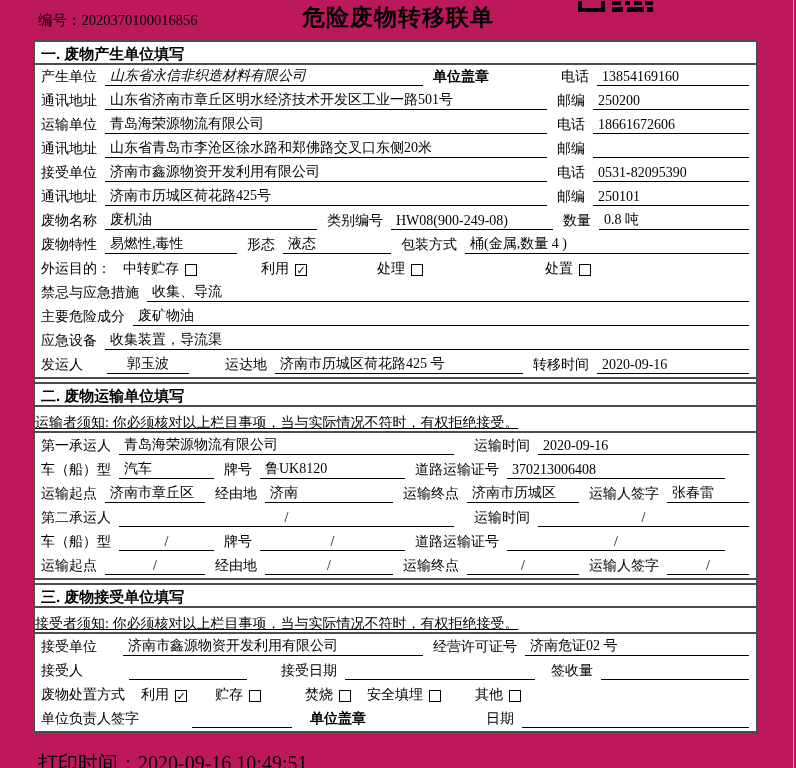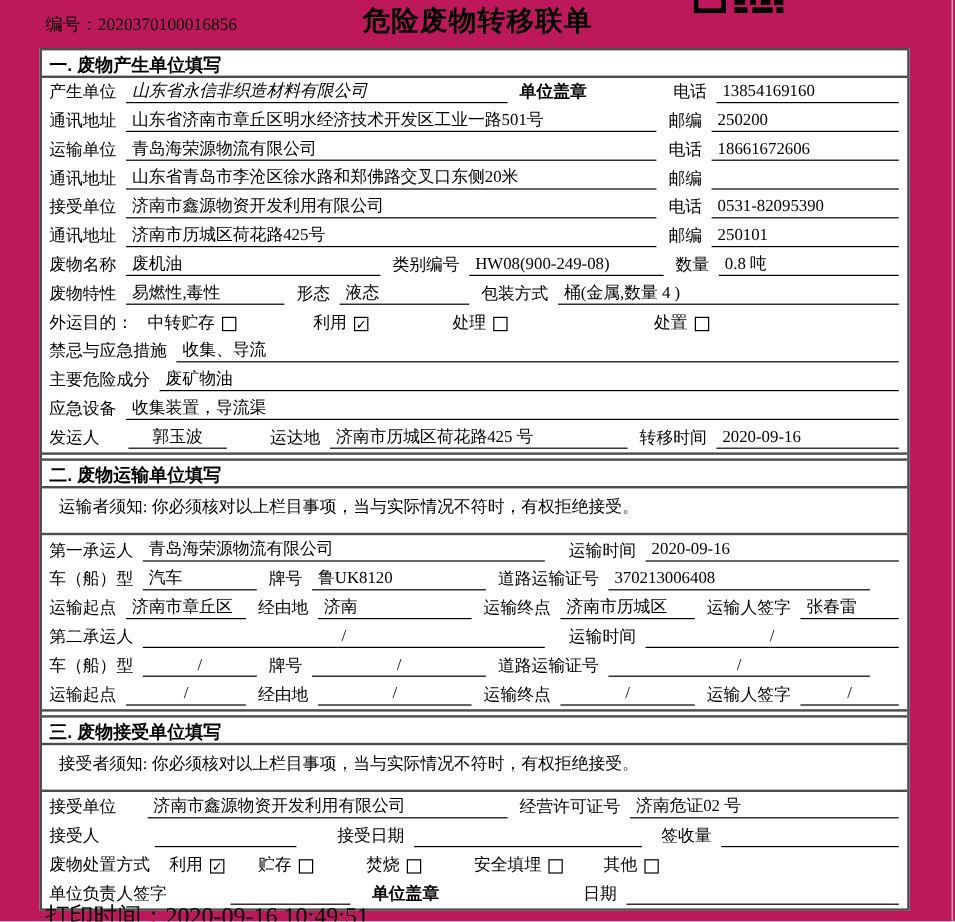--- a/index.html
+++ b/index.html
@@ -14,21 +14,21 @@
   .doc-title { position:absolute; left:0; right:0; top:2px; text-align:center; 
                font-family:"Liberation Sans","DejaVu Sans",sans-serif; font-weight:900; font-size:23px; letter-spacing:1px; }
   .qr-frag { position:absolute; left:578px; top:0; }
 
   
   .form-table { position:absolute; left:33px; top:40px; width:725px; border:2px solid #4d4d4d; background:#fff; }
   .section + .section { margin-top:3px; border-top:2px solid #4d4d4d; }
   .section.divided { border-bottom:2px solid #4d4d4d; }
   .sec-head { font-family:"Liberation Sans","DejaVu Sans",sans-serif; font-weight:bold; font-size:15px;
               padding:3px 6px 2px 6px; border-bottom:2px solid #4d4d4d; height:23px; }
-  .notice { padding:7px 6px 6px 14px; border-bottom:2px solid #4d4d4d; height:39px; font-size:14px; }
+  .notice { padding:7px 6px 6px 0; border-bottom:2px solid #4d4d4d; height:26px; font-size:14px;text-decoration:underline; }
 
   .row { display:flex; align-items:flex-end; height:24px; padding:0 5px 3px 6px; white-space:nowrap; }
   .row-tall { height:25px; }
   .lbl { margin-right:8px; }
   .val { border-bottom:1px solid #000; padding:0 5px; min-height:17px; margin-right:10px; }
   .val:last-child { margin-right:2px; }
   .grow { flex:1 1 auto; }
   .c { text-align:center; }
   .plain-lbl { margin-right:0;font-weight:bold; }
 
@@ -264,21 +264,21 @@
           <span class="cb">✓</span>
         </span>
         <span class="cbwrap" style="margin-left:28px;">
           <span>贮存</span>
           <span class="cb"></span>
         </span>
         <span class="cbwrap" style="margin-left:44px;">
           <span>焚烧</span>
           <span class="cb"></span>
         </span>
-        <span class="cbwrap" style="margin-left:44px;">
+        <span class="cbwrap" style="margin-left:16px;">
           <span>安全填埋</span>
           <span class="cb"></span>
         </span>
         <span class="cbwrap" style="margin-left:34px;">
           <span>其他</span>
           <span class="cb"></span>
         </span>
       </div>
 
       <div class="row">

